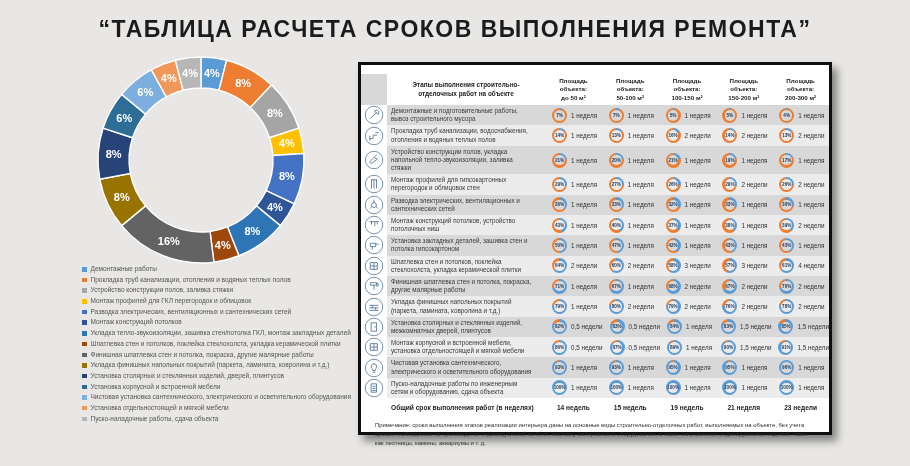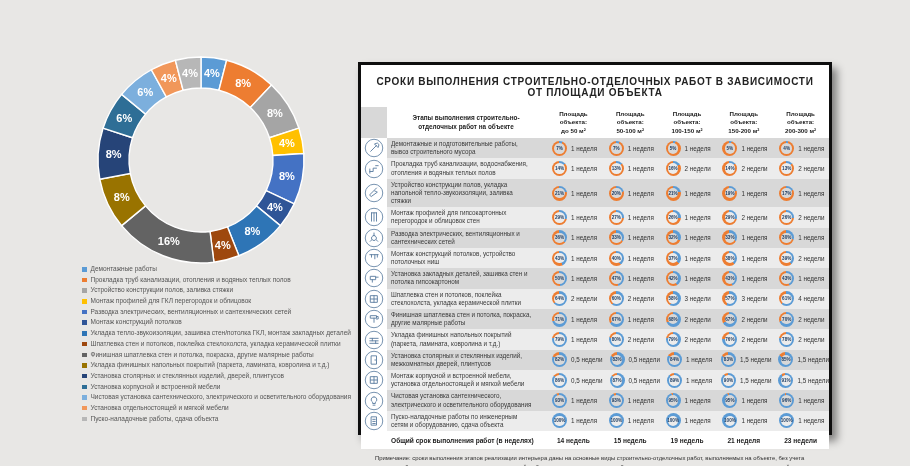--- a/index.html
+++ b/index.html
@@ -59,20 +59,21 @@
   .t-note { padding:5px 14px 0; font-size:5.9px; color:#2e2e2e; line-height:1.55; }
 
   .stage-icon-svg circle { fill:none; stroke:#5b7da0; stroke-width:1; }
   .stage-icon-svg path, .stage-icon-svg line, .stage-icon-svg rect { fill:none; stroke:#5b7da0; stroke-width:1.1; stroke-linecap:round; stroke-linejoin:round; }
 </style>
 </head>
 <body>
 
 <div class="page">
 
+  <div class="page-title">“ТАБЛИЦА РАСЧЕТА СРОКОВ ВЫПОЛНЕНИЯ РЕМОНТА”</div>
 
   <svg class="donut-svg" width="230" height="220" viewBox="0 0 230 220" id="donut">
       <path d="M111 5 A103 103 0 0 1 136.61505837798003 8.235934403751003 L128.90567187586953 38.26201239873856 A72 72 0 0 0 111 36 Z" fill="#5B9BD5" stroke="#ffffff" stroke-width="1.4"></path>
       <text x="121.96665793687663" y="24.989963634983187" text-anchor="middle" class="donut-label">4%</text>
       <path d="M136.61505837798003 8.235934403751003 A103 103 0 0 1 181.50835191065494 32.916231375594606 L160.28739162686557 55.51425882565837 A72 72 0 0 0 128.90567187586953 38.26201239873856 Z" fill="#ED7D31" stroke="#ffffff" stroke-width="1.4"></path>
       <text x="153.15344648390007" y="35.12316549616192" text-anchor="middle" class="donut-label">8%</text>
       <path d="M181.50835191065494 32.916231375594606 A103 103 0 0 1 208.9588211784008 76.17124957938042 L179.47606917325106 85.75077640500379 A72 72 0 0 0 160.28739162686557 55.51425882565837 Z" fill="#A5A5A5" stroke="#ffffff" stroke-width="1.4"></path>
       <text x="184.87869348142632" y="64.9151554393378" text-anchor="middle" class="donut-label">8%</text>
       <path d="M208.9588211784008 76.17124957938042 A103 103 0 0 1 213.79675302811197 101.53257648848071 L182.85792444683557 103.47908259388943 A72 72 0 0 0 179.47606917325106 85.75077640500379 Z" fill="#FFC000" stroke="#ffffff" stroke-width="1.4"></path>
       <text x="196.95013443876024" y="95.4041349737491" text-anchor="middle" class="donut-label">4%</text>
@@ -157,21 +158,20 @@
         <span class="legend-swatch" style="background: rgb(241, 151, 90);"></span>
         <span class="legend-label">Установка отдельностоящей и мягкой мебели</span>
       </div>
       <div class="legend-item">
         <span class="legend-swatch" style="background: rgb(183, 183, 183);"></span>
         <span class="legend-label">Пуско-наладочные работы, сдача объекта</span>
       </div>
     </div>
 
   <div class="card">
-    <div class="t-title">СРОКИ ВЫПОЛНЕНИЯ СТРОИТЕЛЬНО-ОТДЕЛОЧНЫХ РАБОТ В ЗАВИСИМОСТИ ОТ ПЛОЩАДИ ОБЪЕКТА</div>
 
     <div class="t-header">
       <div class="h-icon"></div>
       <div class="h-stage">Этапы выполнения строительно-отделочных работ на объекте</div>
       <div class="h-area">
         <span>Площадь объекта:</span><br>
         <span>до 50 м²</span>
       </div>
       <div class="h-area">
         <span>Площадь объекта:</span><br>

